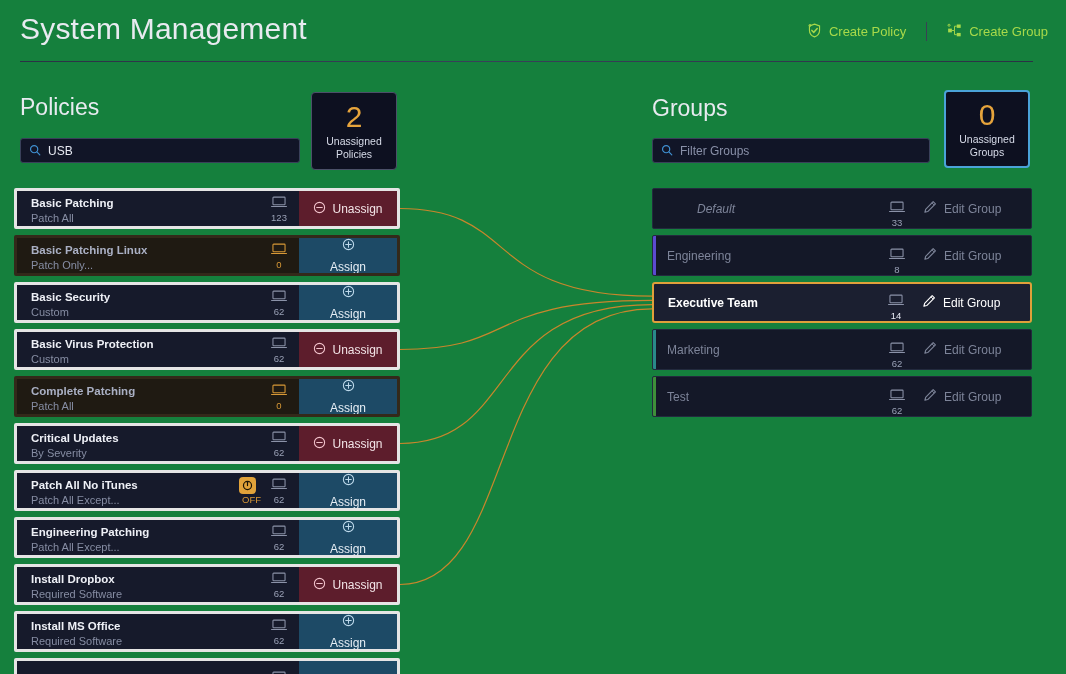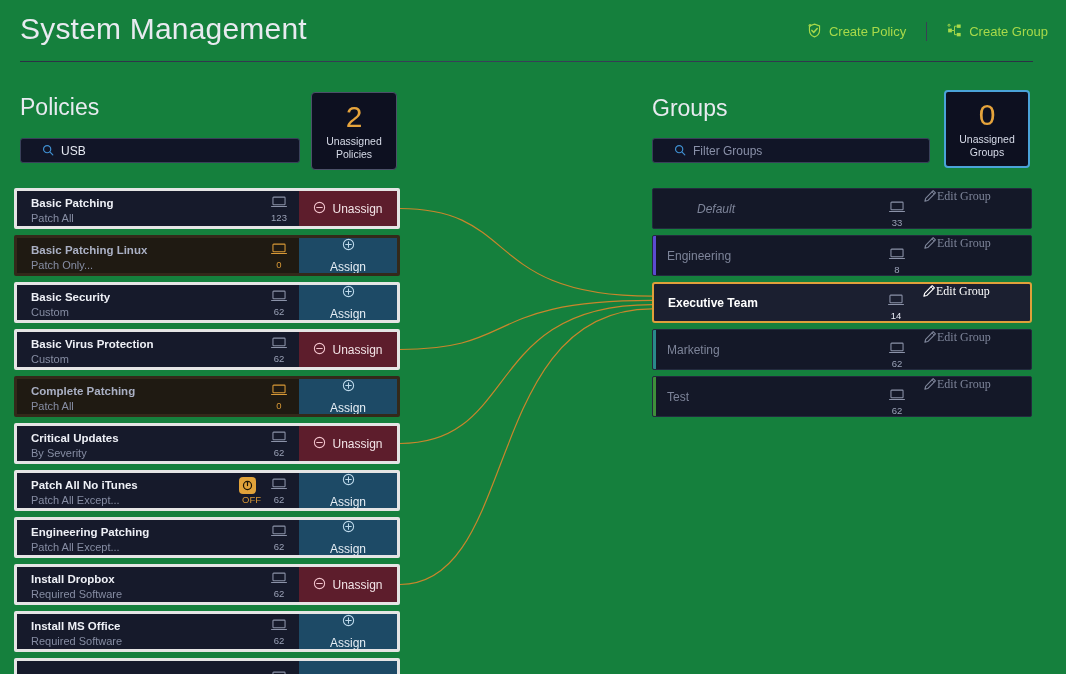--- a/index.html
+++ b/index.html
@@ -36,21 +36,21 @@
   .panel-title {
     position: absolute; font-size: 23px; font-weight: 300; color: #e8eaf0;
   }
   #policies-title { left: 20px; top: 94px; }
   #groups-title   { left: 652px; top: 95px; }
 
   
   .searchbox {
     position: absolute; height: 25px;
     background: #111527; border: 1px solid #39405a; border-radius: 3px;
-    display: flex; align-items: center; padding: 0 21px; gap: 7px;
+    display: flex; align-items: center; padding: 0 8px; gap: 7px;
   }
   #policy-search { left: 20px; top: 138px; width: 280px; }
   #group-search  { left: 652px; top: 138px; width: 278px; }
   .search-val { font-size: 12px; color: #e6e9f2; }
   .search-ph  { font-size: 12px; color: #8990a8; }
   .mag { flex: 0 0 auto; }
 
   
   .ucard {
     position: absolute; width: 86px; height: 78px; border-radius: 4px;
@@ -107,22 +107,22 @@
   
   .g-row { background: #141828; border: 1px solid #232a3e; }
   .g-row .accent { position: absolute; left: 0; top: 0; bottom: 0; width: 3px; }
   .g-name {
     flex: 1 1 auto; display: flex; align-items: center;
     padding-left: 14px; font-size: 12px; color: #7d8499; white-space: nowrap;
   }
   .g-name.italic { font-style: italic; padding-left: 44px; }
   .g-meta { flex: 0 0 auto; display: flex; align-items: flex-end; padding-right: 18px; margin-left: 7px; }
   .g-act {
-    flex: 0 0 108px; display: flex; align-items: flex-start; 
-    font-size: 12px; color: #7d8499; cursor: pointer; font-family: Liberation Serif, serif;
+    flex: 0 0 108px; display: flex; align-items: center; gap: 7px;
+    font-size: 12px; color: #7d8499; cursor: pointer;
   }
   .g-row.selected {
     background: #1b1f30; border: 2px solid #e0a03a; border-radius: 3px;
   }
   .g-row.selected .g-name { color: #ffffff; font-weight: bold; }
   .g-row.selected .g-act  { color: #ffffff; }
   .g-row.selected .metacell .cnt { color: #e6e9f2; }
 
   
   #connectors { position: absolute; left: 0; top: 0; width: 1066px; height: 674px; pointer-events: none; }

